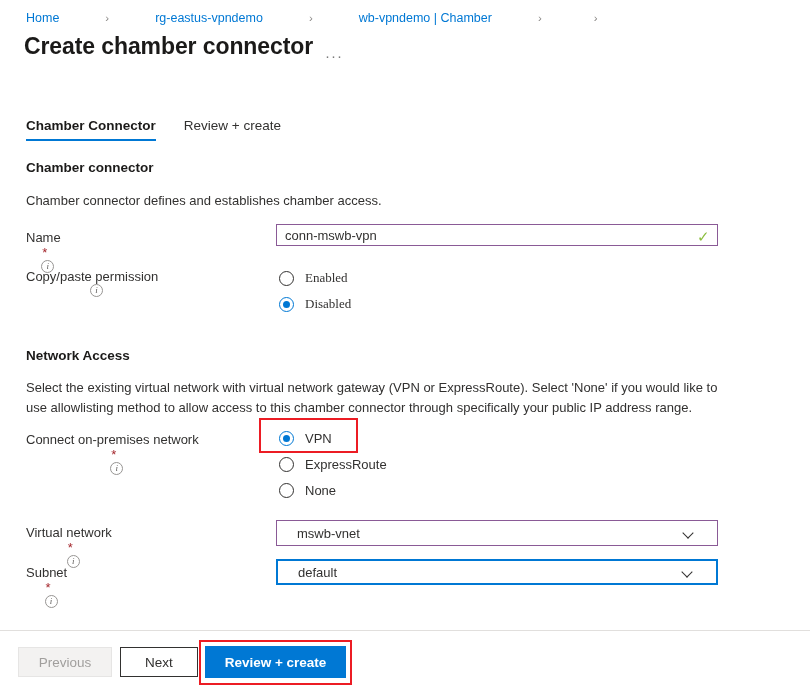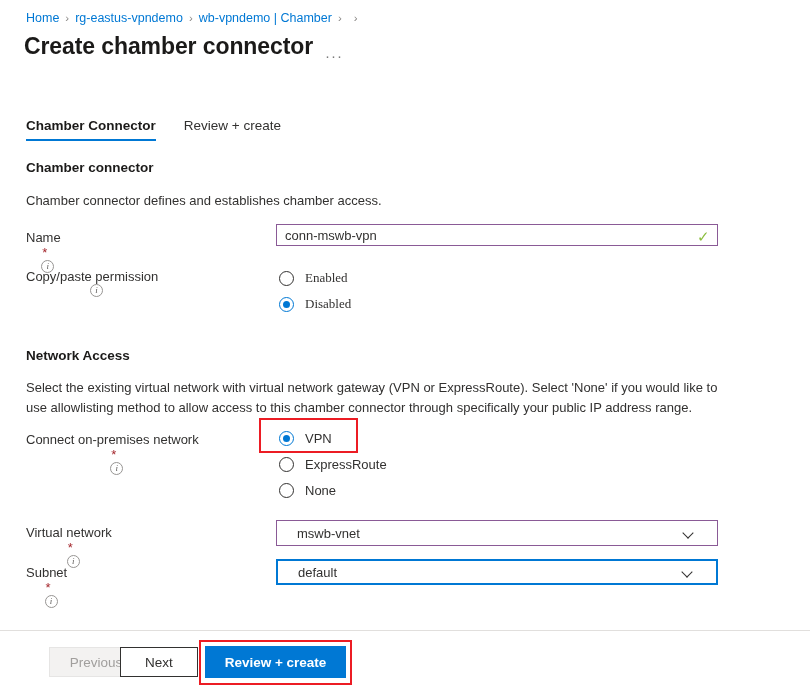--- a/index.html
+++ b/index.html
@@ -20,20 +20,21 @@
   
   #breadcrumb {
     position: absolute;
     left: 26px;
     top: 9px;
     height: 18px;
     display: flex;
     align-items: center;
     font-size: 12.5px;
     white-space: nowrap;
+    gap: 40px;
   }
   .crumb {
     color: #0078d4;
     cursor: pointer;
   }
   .crumb-sep {
     color: #8a8886;
     margin: 0 6px;
     font-size: 11.5px;
   }
@@ -303,21 +304,20 @@
     user-select: none;
   }
   #btn-previous {
     left: 18px;
     top: 647px;
     width: 94px;
     background: #f3f2f1;
     border: 1px solid #e6e5e4;
     color: #a19f9d;
     cursor: default;
-    margin-left: 31px;
   }
   #btn-next {
     left: 120px;
     top: 647px;
     width: 78px;
     background: #ffffff;
     border: 1px solid #323130;
     color: #323130;
   }
   #btn-review {

